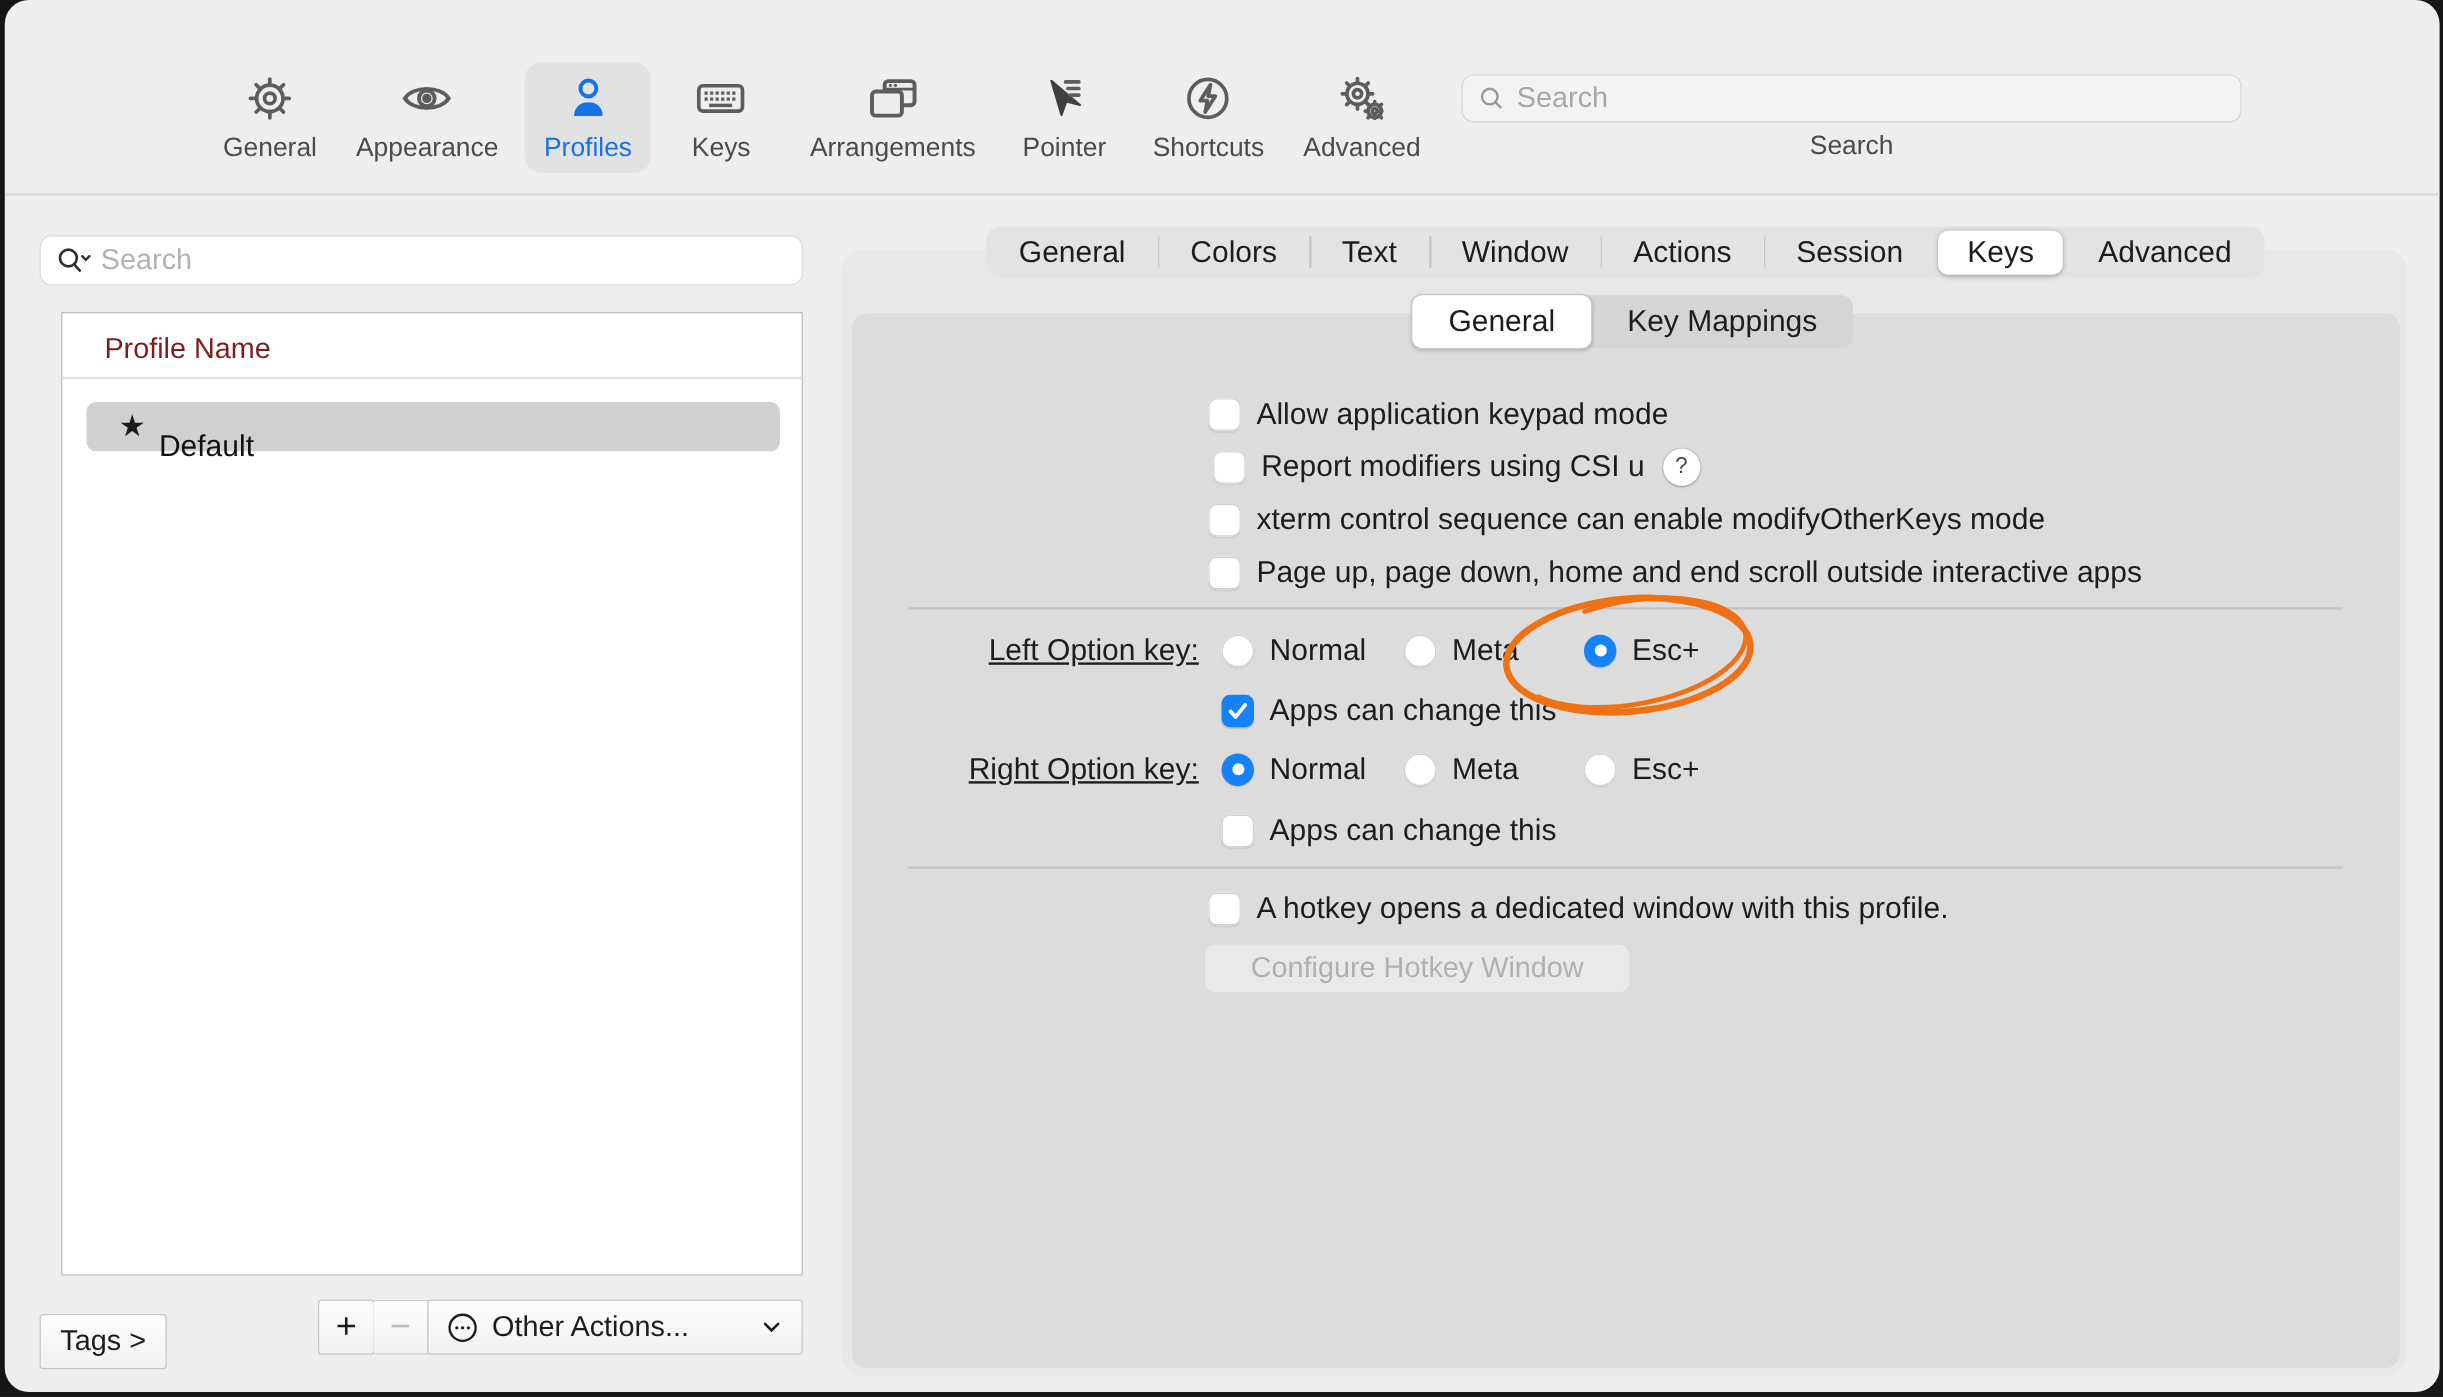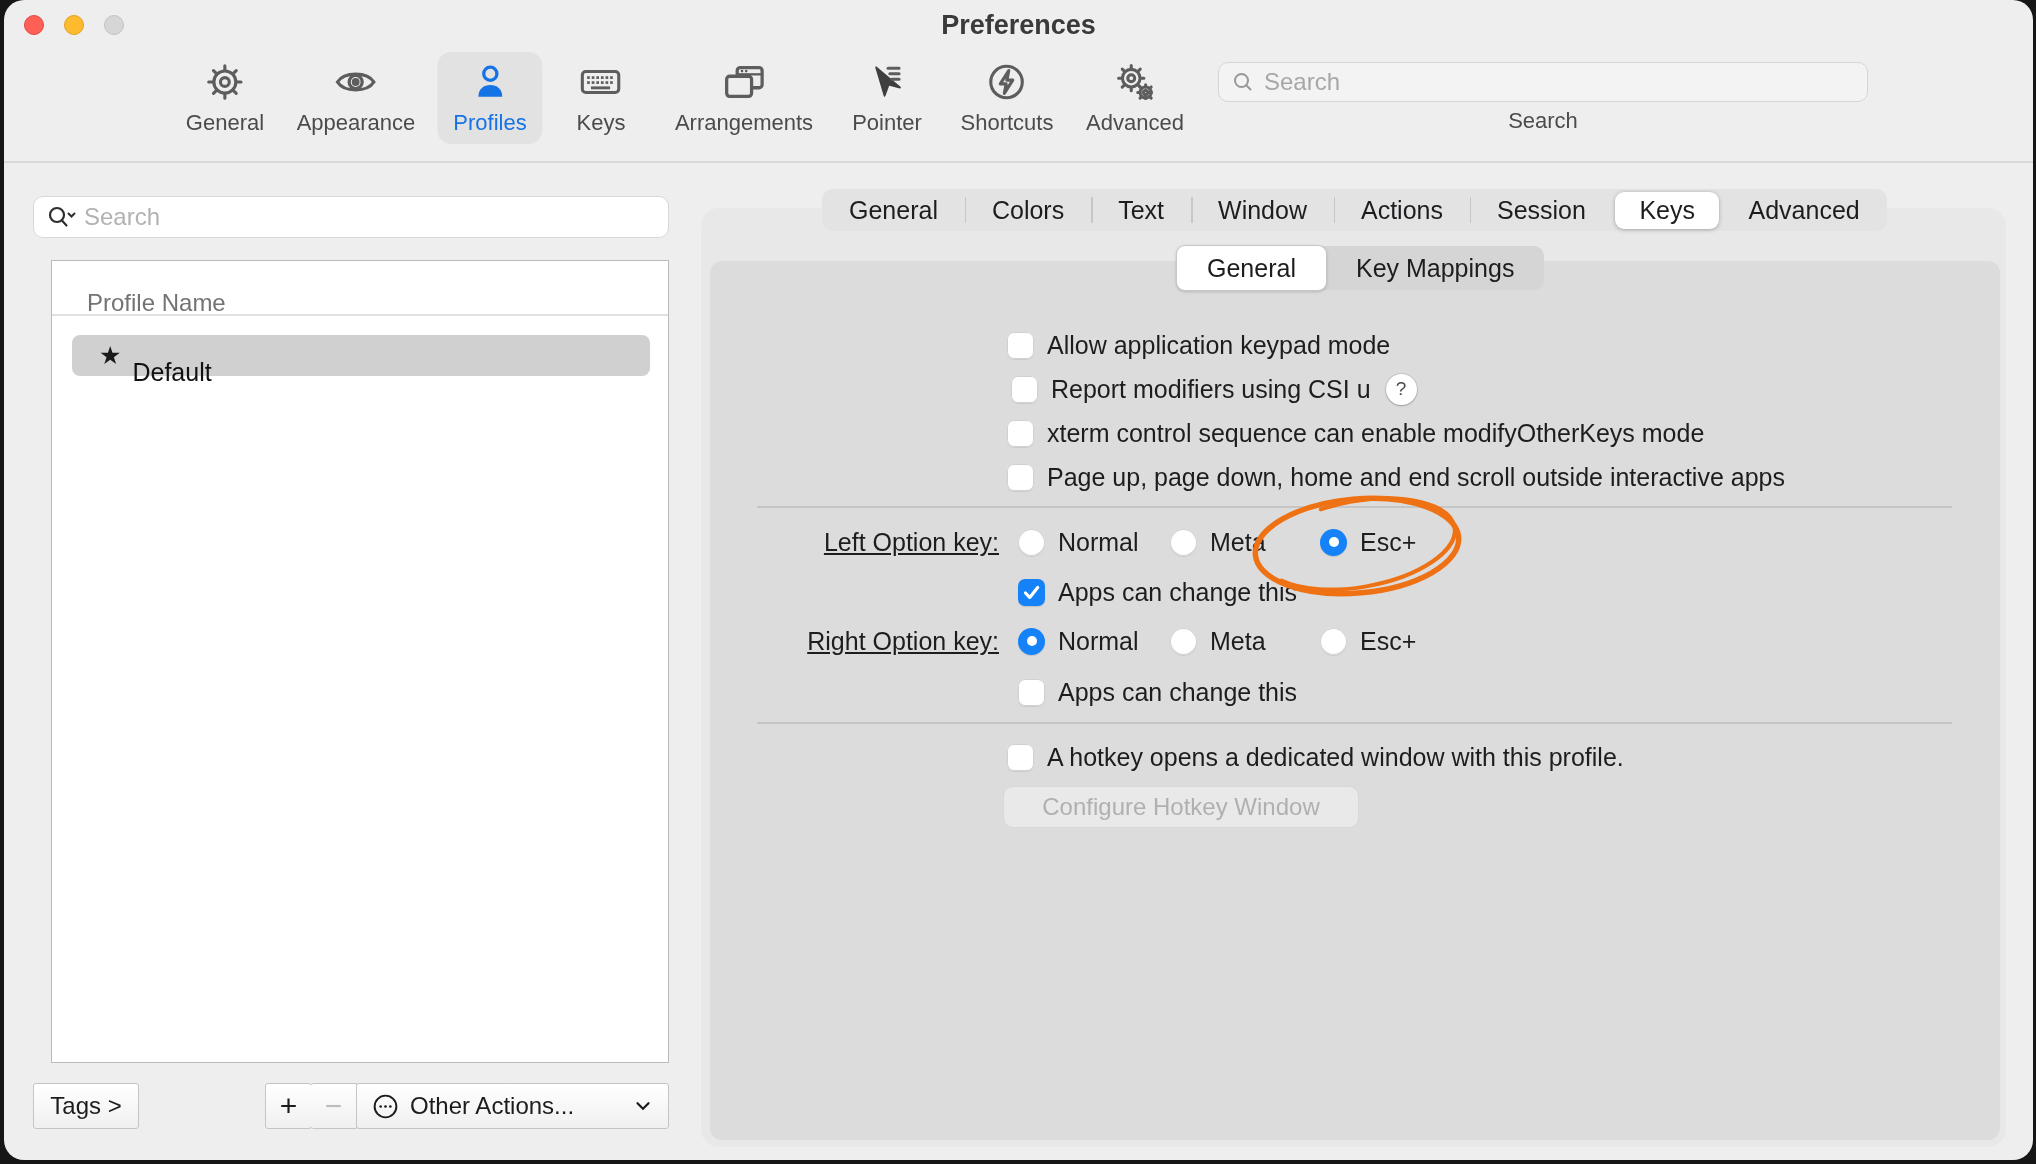--- a/index.html
+++ b/index.html
@@ -35,31 +35,31 @@
     font-size:22px; color:#4b4b4b; }
   
   .lsearch { position:absolute; left:29px; top:196px; width:636px; height:42px;
     background:#ffffff; border:1.5px solid #d9d8d9; border-radius:10px;
     display:flex; align-items:center; padding:0 12px; gap:8px; }
   .lsearch input { flex:1; border:none; outline:none; background:transparent; font-size:24px; color:#222;
     font-family:"Liberation Sans", sans-serif; }
   .lsearch input::placeholder { color:#b3b2b3; }
   .plist { position:absolute; left:47px; top:260px; width:618px; height:803px;
     background:#ffffff; border:1.5px solid #bcbbbc; }
-  .plist-header { position:absolute; left:35px; top:28px; font-size:24px; color:#737373; }
+  .plist-header { position:absolute; left:35px; top:16px; font-size:24px; color:#7f1d1d; }
   .plist-sep { position:absolute; left:0; top:53px; width:100%; height:1.5px; background:#e2e1e2; }
   .prow { position:absolute; left:20px; top:74px; width:578px; height:41px;
     background:#d1d0d1; border-radius:8px; display:flex; align-items:center; padding:0 0 0 27px; gap:11px; }
   .prow .star { font-size:25px; color:#1a1a1a; line-height:1; }
   .prow .pname { font-size:25px; color:#111;margin-top:33px; }
   
   .bbtn { position:absolute; top:1083px; height:46px; background:linear-gradient(#ffffff,#f1f0f1);
     border:1.5px solid #c6c5c6; display:flex; align-items:center; justify-content:center;
     font-size:24px; color:#1c1c1c; border-radius:3px; }
-  .btn-tags { left:29px; width:106px; }
+  .btn-tags { left:29px; width:106px;margin-top:12px; }
   .btn-plus { left:261px; width:47px; font-size:30px; font-weight:300; }
   .btn-minus { left:306.5px; width:47px; font-size:30px; color:#bdbcbd; border-left:none; }
   .btn-other { left:352px; width:313px; justify-content:flex-start; padding:0 14px; gap:10px; }
   .btn-other .chev { margin-left:auto; }
   
   .outer-panel { position:absolute; left:697px; top:208px; width:1305px; height:939px;
     background:#e9e8e9; border-radius:18px; }
   .inner-panel { position:absolute; left:706px; top:261px; width:1290px; height:879px;
     background:#dddcdd; border-radius:12px; }
   
@@ -94,26 +94,20 @@
   .disabled-btn { position:absolute; left:999px; top:786px; width:356px; height:42px;
     background:#eae9ea; border:1px solid #d9d8d9; border-radius:10px;
     display:flex; align-items:center; justify-content:center; font-size:24px; color:#b1b0b1; }
   .annotation { position:absolute; left:1236px; top:486px; width:236px; height:122px; z-index:5; pointer-events:none; }
 </style>
 </head>
 <body>
 
 <div class="window">
 
-  <div class="titlebar">
-    <div class="tl red"></div>
-    <div class="tl yellow"></div>
-    <div class="tl gray"></div>
-    <div class="wtitle">Preferences</div>
-  </div>
 
   <div class="titem" style="left:221px">
     <span class="ticon">
       <svg width="44" height="44" viewBox="0 0 24 24" fill="none" stroke="#5d5d5d" stroke-width="1.7" stroke-linecap="round">
         <circle cx="12" cy="12" r="6"></circle>
           <circle cx="12" cy="12" r="2.4"></circle>
         <path d="M12 3.2v2 M12 18.8v2 M3.2 12h2 M18.8 12h2 M5.8 5.8l1.4 1.4 M16.8 16.8l1.4 1.4 M18.2 5.8l-1.4 1.4 M7.2 16.8l-1.4 1.4"></path>
       </svg>
       </span>
     <span class="tlabel">General</span>

